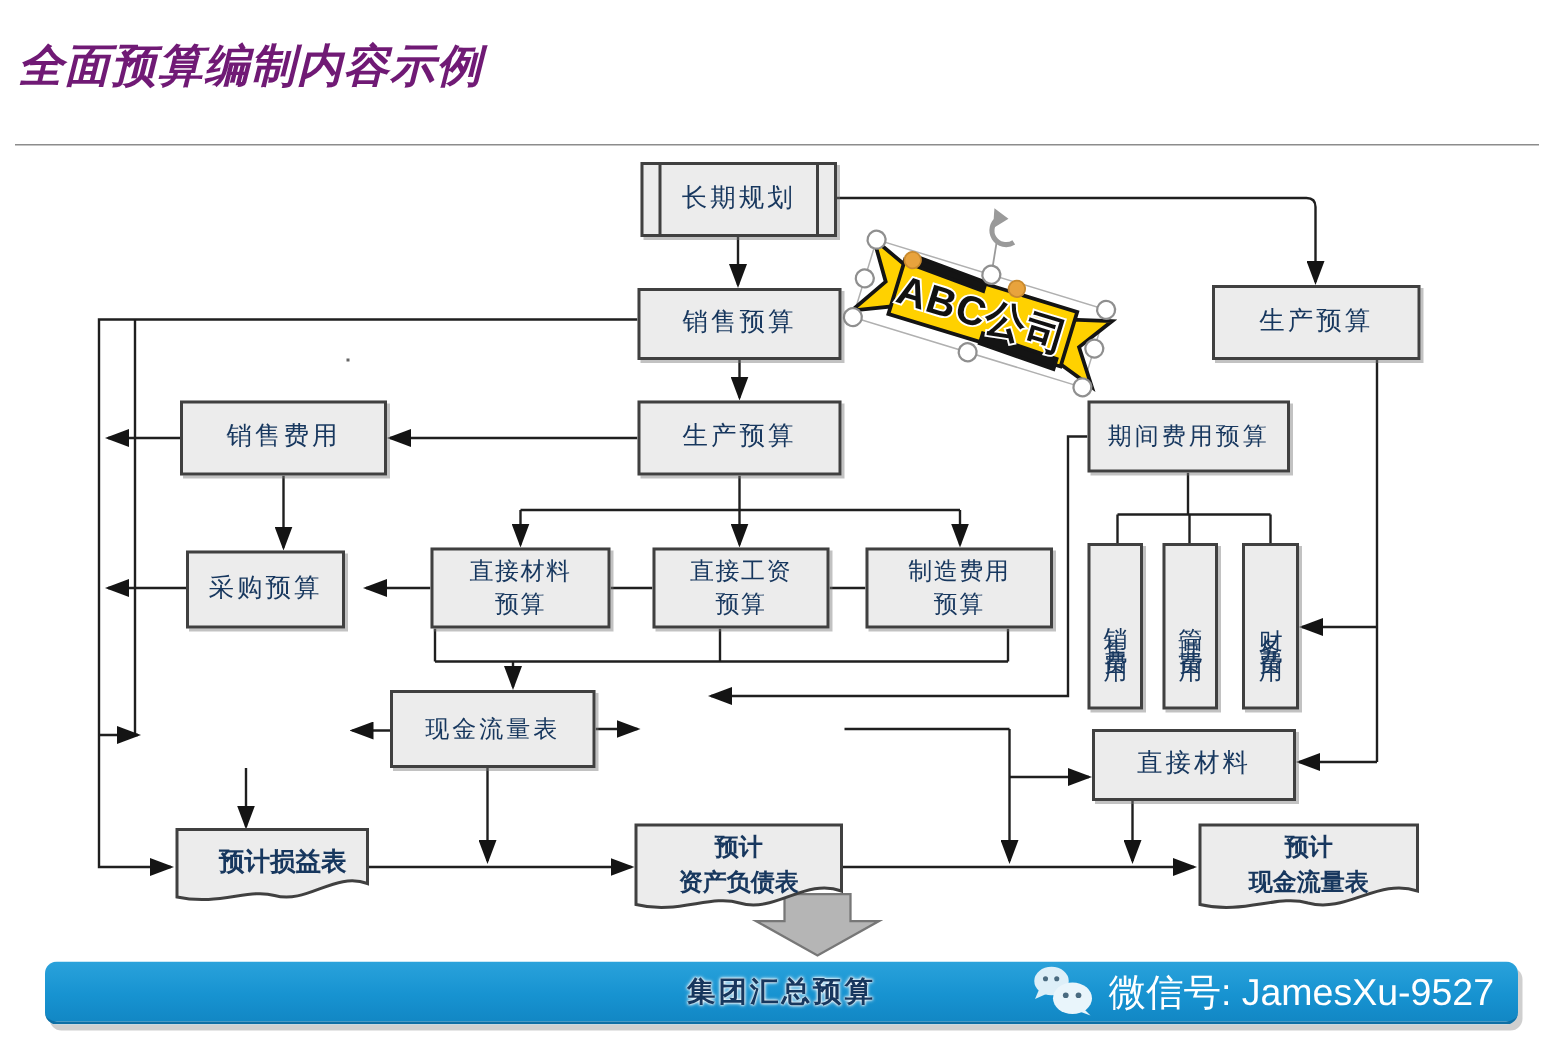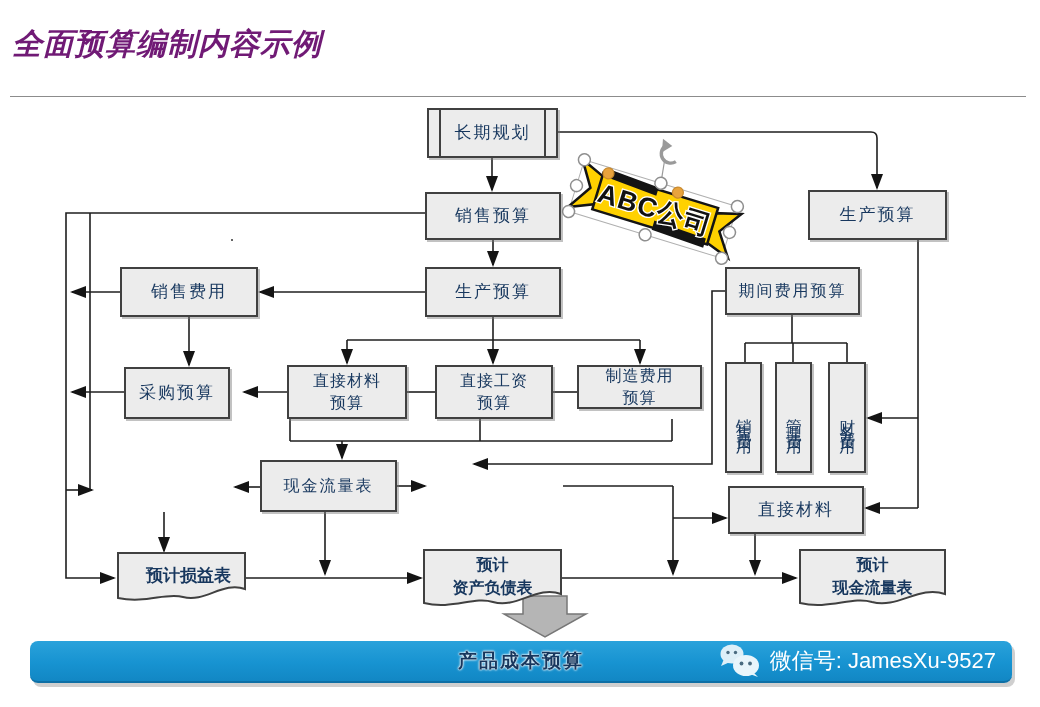--- a/index.html
+++ b/index.html
@@ -25,21 +25,21 @@
              font-weight:bold;text-align:center;white-space:pre-line;line-height:1.45;}
   
   .bottom-bar{position:absolute;left:30px;top:641px;width:982px;height:40px;border-radius:8px;
               background:linear-gradient(180deg,#2aa2db 0%,#1793d1 55%,#1287c4 100%);
               border-bottom:2px solid #0e6fa5;box-shadow:3px 4px 0 rgba(160,160,160,.5);}
   .bar-label{position:absolute;left:50%;top:50%;transform:translate(-50%,-50%);
              color:#17375e;font-family:"DejaVu Serif","Liberation Serif",serif;font-weight:bold;
              font-size:19px;letter-spacing:2px;
              text-shadow:0 0 3px #fff,0 0 2px #fff,0 0 1px #fff;}
   .wechat{position:absolute;right:16px;top:0;height:100%;display:flex;align-items:center;gap:9px;
-          color:#fff;font-size:22px;}
+          color:#fff;font-size:25px;}
   .artifact-dot{position:absolute;left:231px;top:239px;width:2px;height:2px;background:#666;}
 </style>
 </head>
 <body>
 
 <div class="stage">
 
   <h1 class="page-title">全面预算编制内容示例</h1>
   <div class="title-rule"></div>
   <div class="artifact-dot"></div>
@@ -180,21 +180,21 @@
   <div class="node two" style="left:287px;top:365px;width:120px;height:54px">
     <span>直接材料
 预算</span>
     </div>
 
   <div class="node two" style="left:435px;top:365px;width:118px;height:54px">
     <span>直接工资
 预算</span>
     </div>
 
-  <div class="node two" style="left:577px;top:365px;width:125px;height:44px">
+  <div class="node two" style="left:577px;top:365px;width:125px;height:54px">
     <span>制造费用
 预算</span>
     </div>
 
   <div class="node vert" style="left:725px;top:362px;width:37px;height:111px">
     <span>销售费用</span>
     </div>
 
   <div class="node vert" style="left:775px;top:362px;width:37px;height:111px">
     <span>管理费用</span>
@@ -214,21 +214,21 @@
     <span>直接材料</span>
     </div>
 
   <div class="doc-label" style="left:120px;top:563px;width:137px;font-size:17px">预计损益表</div>
   <div class="doc-label" style="left:424px;top:553px;width:137px;font-size:16px">预计
 资产负债表</div>
   <div class="doc-label" style="left:800px;top:553px;width:145px;font-size:16px">预计
 现金流量表</div>
 
   <div class="bottom-bar">
-    <span class="bar-label">产品成本预算</span>
+    <span class="bar-label">集团汇总预算</span>
     <span class="wechat">
       <svg width="42" height="36" viewBox="0 0 42 36">
         <path d="M5 16 L2 23 L11 19 Z" fill="#ddeff8"></path>
         <ellipse cx="13" cy="11" rx="11.5" ry="9.5" fill="#ddeff8"></ellipse>
         <circle cx="9" cy="9.5" r="1.7" fill="#4a6b80"></circle>
         <circle cx="16.5" cy="9.5" r="1.7" fill="#4a6b80"></circle>
         <path d="M33 28 L39 34 L28 30 Z" fill="#e9f5fb"></path>
         <ellipse cx="27" cy="22.5" rx="13" ry="10.5" fill="#e9f5fb"></ellipse>
         <circle cx="22.5" cy="20.5" r="1.9" fill="#4a6b80"></circle>
         <circle cx="31" cy="20.5" r="1.9" fill="#4a6b80"></circle>

